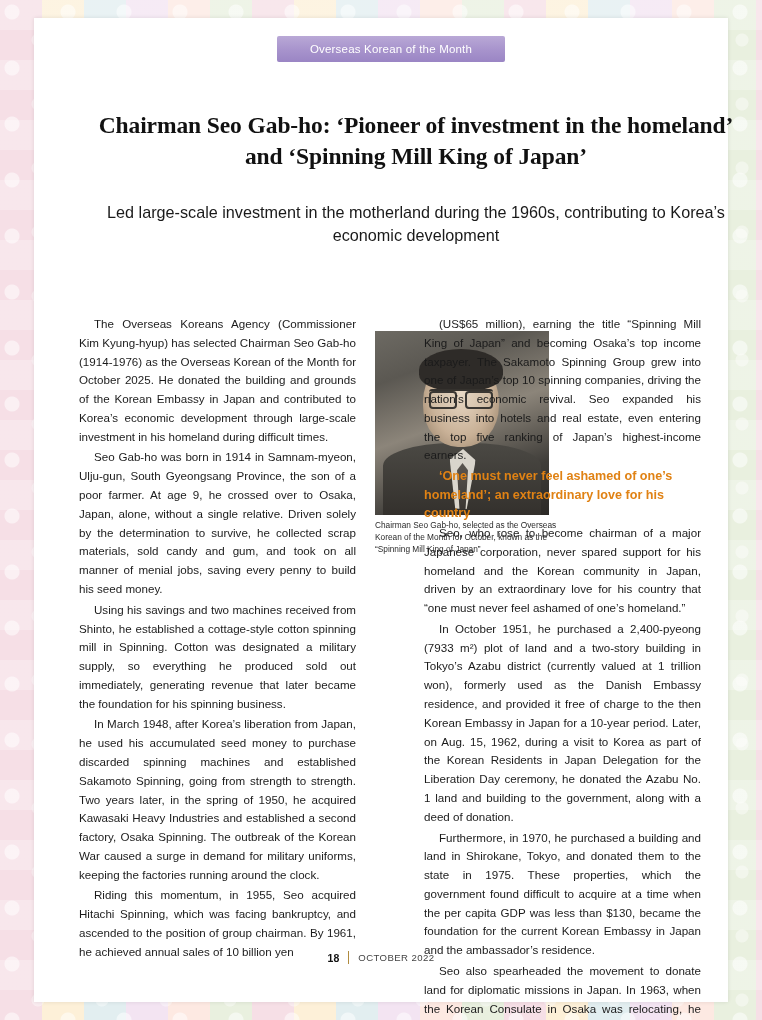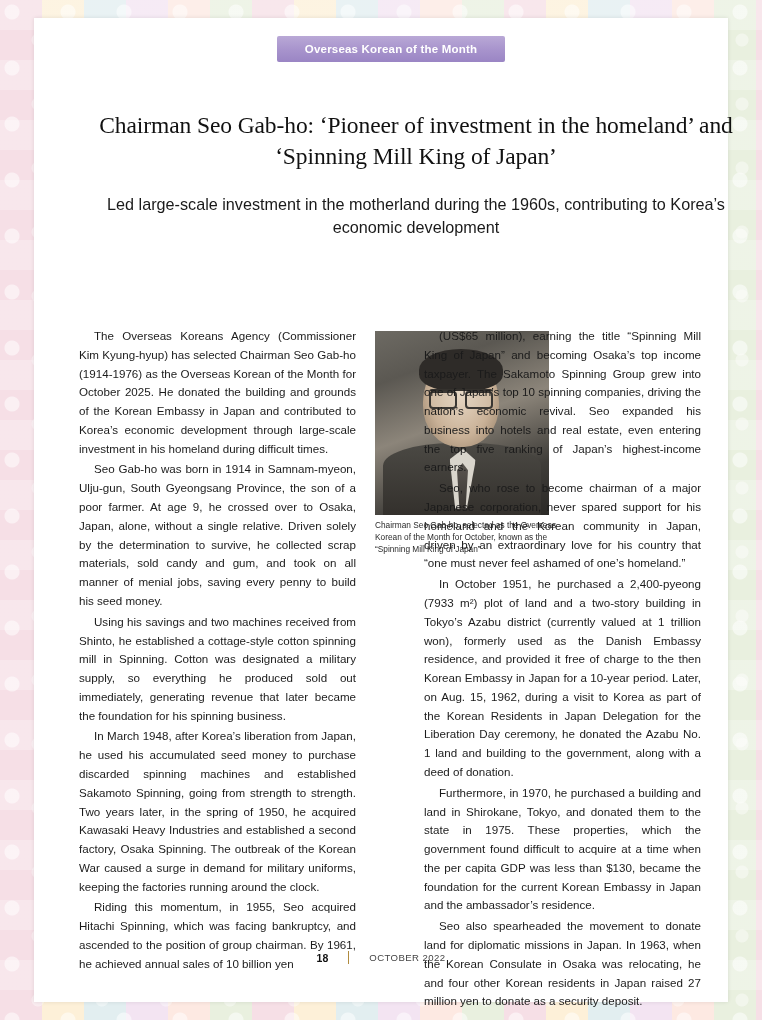--- a/index.html
+++ b/index.html
@@ -69,44 +69,44 @@
     height: 26px;
     background: linear-gradient(180deg, #b9a8d6 0%, #a793cc 55%, #9a85c4 100%);
     border-radius: 2px;
     display: flex;
     align-items: center;
     justify-content: center;
   }
   .ribbon-label {
     color: #ffffff;
     font-size: 11.5px;
-    font-weight: bold;
+    font-weight: normal;
     letter-spacing: .2px;
     white-space: nowrap;
   }
 
   
   .head-wrap {
     position: absolute;
     left: 58px;
     top: 92px;
     width: 648px;
     text-align: center;
   }
   .headline {
     font-family: "Liberation Serif", serif;
     font-size: 23.5px;
-    font-weight: normal;
+    font-weight: bold;
     line-height: 1.34;
     color: #111111;
     letter-spacing: -0.1px;
     margin: 0;
   }
   .subhead {
-    margin-top: 20px;
+    margin-top: 28px;
     font-size: 16.2px;
     line-height: 1.45;
     color: #1a1a1a;
   }
   .subhead-line {
     display: block;
   }
   .subhead-2 {
     margin-top: 10px;
   }
@@ -125,21 +125,21 @@
     width: 277px;
     font-size: 11.6px;
     line-height: 1.62;
     color: #1b1b1b;
     text-align: justify;
   }
   .col-left { left: 0; }
   .col-right { left: 345px; }
 
   .col p {
-    margin: 12px 0 0 0;
+    margin: 0 0 0 0;
     text-indent: 15px;
   }
   .col p + p { margin-top: 2px; }
 
   .subhead-orange {
     color: #e08214;
     font-weight: bold;
     font-size: 12.6px;
     line-height: 1.45;
     margin: 13px 0 7px 0;
@@ -246,21 +246,21 @@
     right: 45px;
     bottom: 38px;
     border-top: 0;
     display: flex;
     align-items: center;
     justify-content: center;
   }
   .footer-inner {
     display: flex;
     align-items: center;
-    gap: 20px;
+    gap: 9px;
   }
   .page-num {
     font-size: 10.5px;
     font-weight: bold;
     color: #111;
   }
   .footer-rule {
     width: 1px;
     height: 13px;
     background: #b08b3e;
@@ -308,20 +308,21 @@
         <div class="tie"></div>
         <div class="face"></div>
         <div class="hair"></div>
         <div class="glasses"></div>
       </div>
       <div class="photo-caption">Chairman Seo Gab-ho, selected as the Overseas Korean of the Month for October, known as the “Spinning Mill King of Japan”</div>
     </div>
 
     <div class="col col-right">
       <p>(US$65 million), earning the title “Spinning Mill King of Japan” and becoming Osaka’s top income taxpayer. The Sakamoto Spinning Group grew into one of Japan’s top 10 spinning companies, driving the nation’s economic revival. Seo expanded his business into hotels and real estate, even entering the top five ranking of Japan’s highest-income earners.</p>
+      <p class="subhead-orange">‘One must never feel ashamed of one’s homeland’; an extraordinary love for his country</p>
       <p>Seo, who rose to become chairman of a major Japanese corporation, never spared support for his homeland and the Korean community in Japan, driven by an extraordinary love for his country that “one must never feel ashamed of one’s homeland.”</p>
       <p>In October 1951, he purchased a 2,400-pyeong (7933 m²) plot of land and a two-story building in Tokyo’s Azabu district (currently valued at 1 trillion won), formerly used as the Danish Embassy residence, and provided it free of charge to the then Korean Embassy in Japan for a 10-year period. Later, on Aug. 15, 1962, during a visit to Korea as part of the Korean Residents in Japan Delegation for the Liberation Day ceremony, he donated the Azabu No. 1 land and building to the government, along with a deed of donation.</p>
       <p>Furthermore, in 1970, he purchased a building and land in Shirokane, Tokyo, and donated them to the state in 1975. These properties, which the government found difficult to acquire at a time when the per capita GDP was less than $130, became the foundation for the current Korean Embassy in Japan and the ambassador’s residence.</p>
       <p>Seo also spearheaded the movement to donate land for diplomatic missions in Japan. In 1963, when the Korean Consulate in Osaka was relocating, he and four other Korean residents in Japan raised 27 million yen to donate as a security deposit.</p>
     </div>
 
   </div>
 
   <div class="footer">
     <div class="footer-inner">

